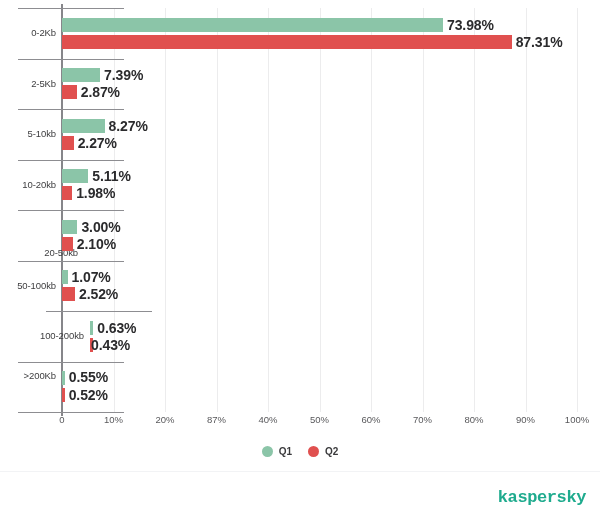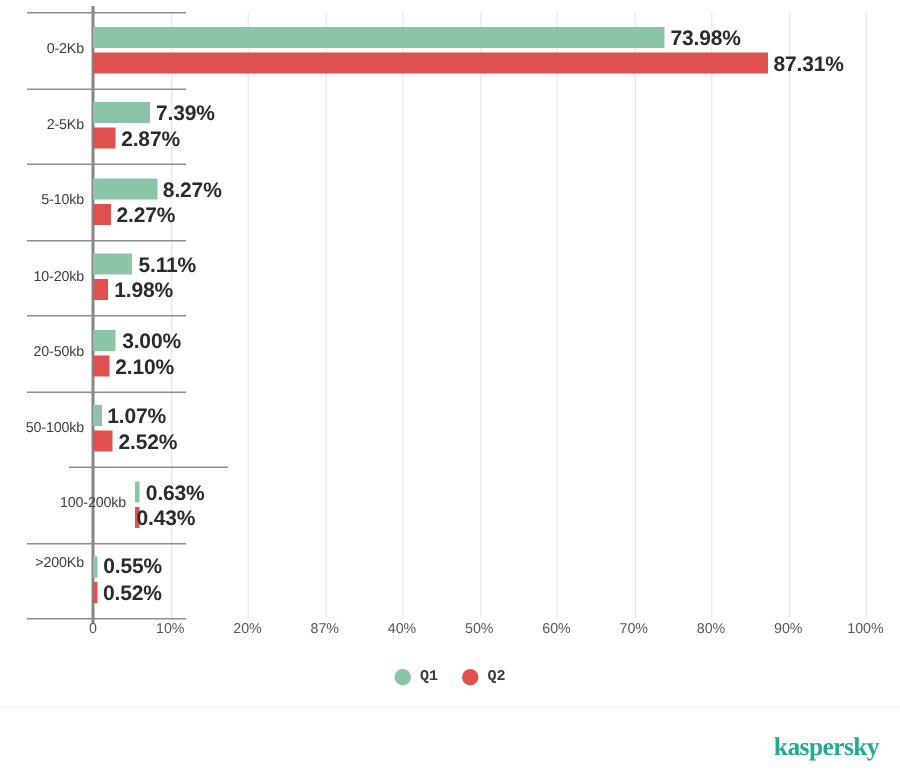--- a/index.html
+++ b/index.html
@@ -117,21 +117,20 @@
     width: 600px;
     display: flex;
     justify-content: center;
     align-items: center;
     gap: 16px;
   }
   .legend-item {
     display: flex;
     align-items: flex-start;
     gap: 6px;
-    font-family: Liberation Mono, monospace;
   }
   .legend-dot {
     width: 11px;
     height: 11px;
     border-radius: 50%;
     display: block;
   }
   .legend-dot.q1 { background: #7fc3a4; }
   .legend-dot.q2 { background: #e0403f; }
   .legend-label {
@@ -150,21 +149,21 @@
     background: #f2f3f5;
   }
   #brand {
     position: absolute;
     right: 14px;
     top: 488px;
     font-size: 17px;
     font-weight: bold;
     color: #1fab8e;
     letter-spacing: -0.4px;
-    font-family: Liberation Serif, serif;
+    font-family: Liberation Mono, monospace;
   }
 </style>
 </head>
 <body>
 
 <div id="chart-root">
 
   <div id="axis-y-line"></div>
 
   <div id="plot-area">
@@ -208,21 +207,21 @@
         <div class="cat-row" style="top: 151.5px; height: 50.5px;">
           <div class="cat-sep" style="top: 0px;"></div>
           <div class="cat-label" style="top: 19.25px;">10-20kb</div>
           <div class="bar q1" style="top: 9.75px; width: 26.3165px; background: rgb(139, 197, 168);"></div>
           <div class="bar-value" style="top: 9.75px; left: 30.3165px;">5.11%</div>
           <div class="bar q2" style="top: 26.75px; width: 10.197px; background: rgb(224, 80, 79);"></div>
           <div class="bar-value" style="top: 26.75px; left: 14.197px;">1.98%</div>
         </div>
         <div class="cat-row" style="top: 202px; height: 50.5px;">
           <div class="cat-sep" style="top: 0px;"></div>
-          <div class="cat-label" style="top: 19px;">20-50kb</div>
+          <div class="cat-label" style="top: 37px; padding-left: 22px;">20-50kb</div>
           <div class="bar q1" style="top: 9.75px; width: 15.45px; background: rgb(139, 197, 168);"></div>
           <div class="bar-value" style="top: 9.75px; left: 19.45px;">3.00%</div>
           <div class="bar q2" style="top: 26.75px; width: 10.815px; background: rgb(224, 80, 79);"></div>
           <div class="bar-value" style="top: 26.75px; left: 14.815px;">2.10%</div>
         </div>
         <div class="cat-row" style="top: 252.5px; height: 50.5px;">
           <div class="cat-sep" style="top: 0px;"></div>
           <div class="cat-label" style="top: 19.25px;">50-100kb</div>
           <div class="bar q1" style="top: 9.75px; width: 5.5105px; background: rgb(139, 197, 168);"></div>
           <div class="bar-value" style="top: 9.75px; left: 9.5105px;">1.07%</div>

